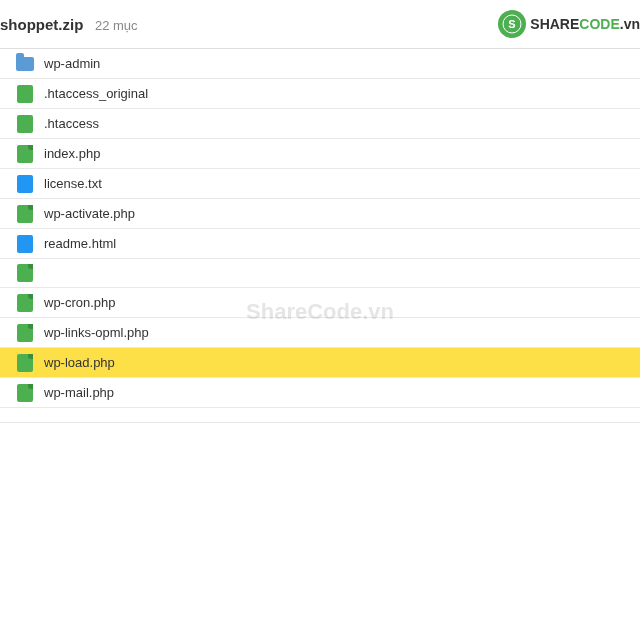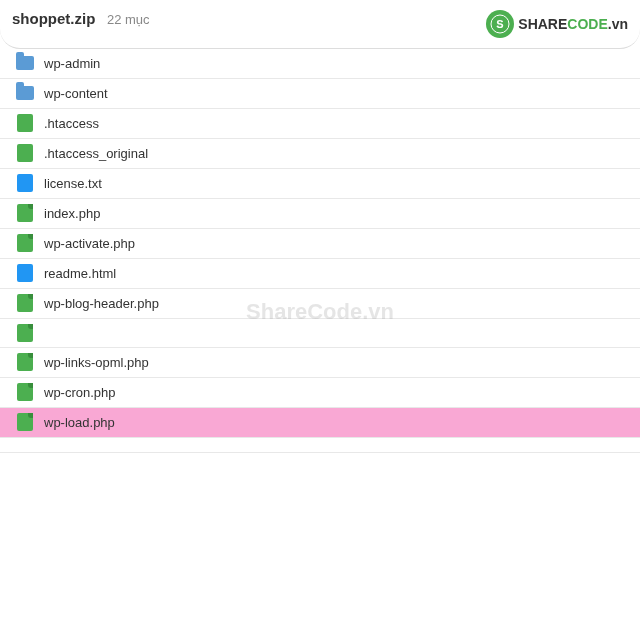--- a/index.html
+++ b/index.html
@@ -4,25 +4,25 @@
   <style>
     * { margin: 0; padding: 0; box-sizing: border-box; }
     body {
       font-family: Arial, sans-serif;
       font-size: 13px;
       background: #fff;
       color: #333;
     }
     .header {
       display: flex;
+      align-items: center;
       justify-content: space-between;
-      padding: 10px 12px;
+      padding: 10px 0;
       background: #fff;
       border-bottom: 1px solid #ddd;
-      border-radius: 20px;
     }
     .header-title {
       font-size: 15px;
       font-weight: bold;
       color: #333;
     }
     .header-count {
       font-size: 13px;
       color: #888;
       margin-left: 8px;
@@ -51,28 +51,28 @@
       color: #333;
     }
     .logo-text span {
       color: #4caf50;
     }
     .file-list {
       width: 100%;
     }
     .file-item {
       display: flex;
-      align-items: flex-start;
+      align-items: flex-end;
       padding: 7px 16px;
       border-bottom: 1px solid #e8e8e8;
       cursor: pointer;
       background: #fff;
     }
     .file-item.highlighted {
-      background: #f9a8d4;
+      background: #fde047;
     }
     .file-icon {
       width: 18px;
       height: 14px;
       margin-right: 10px;
       flex-shrink: 0;
       display: flex;
       align-items: center;
       justify-content: center;
     }
@@ -174,83 +174,77 @@
 
 <div class="file-list" id="file-list-container">
 <div class="file-item">
       <div class="file-icon">
         <div class="icon-folder"></div>
       </div>
       <span class="file-name">wp-admin</span>
     </div>
     <div class="file-item">
       <div class="file-icon">
-        <div class="icon-folder"></div>
-      </div>
-      <span class="file-name">wp-content</span>
-    </div>
-    <div class="file-item">
-      <div class="file-icon">
         <div class="icon-config"></div>
       </div>
+      <span class="file-name">.htaccess_original</span>
+    </div>
+    <div class="file-item">
+      <div class="file-icon">
+        <div class="icon-config"></div>
+      </div>
       <span class="file-name">.htaccess</span>
     </div>
     <div class="file-item">
       <div class="file-icon">
-        <div class="icon-config"></div>
-      </div>
-      <span class="file-name">.htaccess_original</span>
+        <div class="icon-php"></div>
+      </div>
+      <span class="file-name">index.php</span>
     </div>
     <div class="file-item">
       <div class="file-icon">
         <div class="icon-txt"></div>
       </div>
       <span class="file-name">license.txt</span>
     </div>
     <div class="file-item">
       <div class="file-icon">
         <div class="icon-php"></div>
       </div>
-      <span class="file-name">index.php</span>
-    </div>
-    <div class="file-item">
-      <div class="file-icon">
-        <div class="icon-php"></div>
-      </div>
       <span class="file-name">wp-activate.php</span>
     </div>
     <div class="file-item">
       <div class="file-icon">
         <div class="icon-html"></div>
       </div>
       <span class="file-name">readme.html</span>
     </div>
     <div class="file-item">
       <div class="file-icon">
         <div class="icon-php"></div>
       </div>
-      <span class="file-name">wp-blog-header.php</span>
-    </div>
-    <div class="file-item">
-      <div class="file-icon">
-        <div class="icon-php"></div>
-      </div>
+    </div>
+    <div class="file-item">
+      <div class="file-icon">
+        <div class="icon-php"></div>
+      </div>
+      <span class="file-name">wp-cron.php</span>
     </div>
     <div class="file-item">
       <div class="file-icon">
         <div class="icon-php"></div>
       </div>
       <span class="file-name">wp-links-opml.php</span>
     </div>
-    <div class="file-item">
-      <div class="file-icon">
-        <div class="icon-php"></div>
-      </div>
-      <span class="file-name">wp-cron.php</span>
-    </div>
     <div class="file-item highlighted">
       <div class="file-icon">
         <div class="icon-php"></div>
       </div>
       <span class="file-name">wp-load.php</span>
+    </div>
+    <div class="file-item">
+      <div class="file-icon">
+        <div class="icon-php"></div>
+      </div>
+      <span class="file-name">wp-mail.php</span>
     </div>
     <div class="file-item"></div>
   </div>
 
 </body></html>

